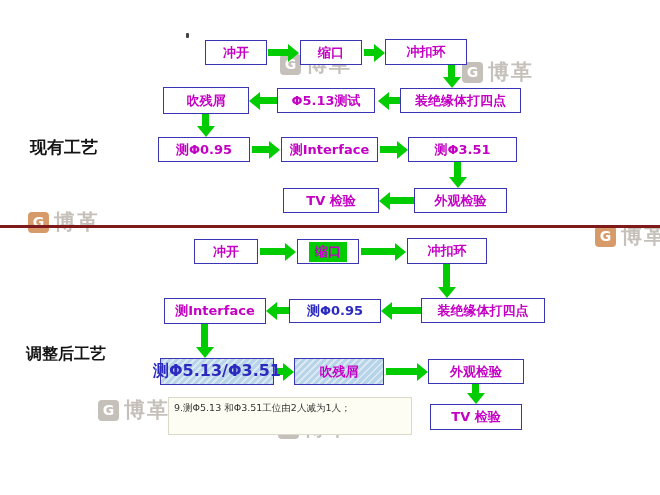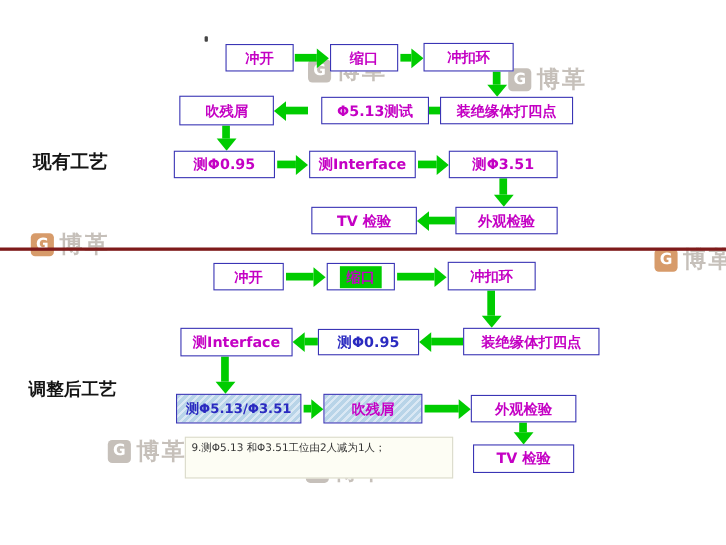--- a/index.html
+++ b/index.html
@@ -87,30 +87,30 @@
 
   <div class="box" style="left:205px;top:40px;width:62px;height:25px">冲开</div>
   <div class="arrow r" style="left:268px;top:49px;width:20px"></div>
   <div class="box" style="left:300px;top:40px;width:62px;height:25px">缩口</div>
   <div class="arrow r" style="left:364px;top:49px;width:10px"></div>
   <div class="box" style="left:385px;top:39px;width:82px;height:26px">冲扣环</div>
   <div class="arrow d" style="left:448px;top:65px;height:12px"></div>
 
   <div class="box" style="left:400px;top:88px;width:121px;height:25px">装绝缘体打四点</div>
   <div class="arrow l" style="left:389px;top:97px;width:11px"></div>
-  <div class="box" style="left:292px;top:88px;width:98px;height:25px">Φ5.13测试</div>
+  <div class="box" style="left:277px;top:88px;width:98px;height:25px">Φ5.13测试</div>
   <div class="arrow l" style="left:260px;top:97px;width:20px"></div>
   <div class="box" style="left:163px;top:87px;width:86px;height:27px">吹残屑</div>
   <div class="arrow d" style="left:202px;top:114px;height:12px"></div>
 
   <div class="box" style="left:158px;top:137px;width:92px;height:25px">测Φ0.95</div>
   <div class="arrow r" style="left:252px;top:146px;width:17px"></div>
   <div class="box" style="left:281px;top:137px;width:97px;height:25px">测Interface</div>
   <div class="arrow r" style="left:380px;top:146px;width:17px"></div>
-  <div class="box" style="left:408px;top:137px;width:99px;height:25px">测Φ3.51</div>
+  <div class="box" style="left:408px;top:137px;width:109px;height:25px">测Φ3.51</div>
   <div class="arrow d" style="left:454px;top:162px;height:15px"></div>
 
   <div class="box" style="left:414px;top:188px;width:93px;height:25px">外观检验</div>
   <div class="arrow l" style="left:390px;top:197px;width:24px"></div>
   <div class="box" style="left:283px;top:188px;width:96px;height:25px">TV 检验</div>
 
   <div class="box" style="left:194px;top:239px;width:64px;height:25px">冲开</div>
   <div class="arrow r" style="left:260px;top:248px;width:25px"></div>
   <div class="box" style="left:297px;top:239px;width:62px;height:25px">
     <span class="hl-green">缩口</span>
@@ -119,21 +119,21 @@
   <div class="box" style="left:407px;top:238px;width:80px;height:26px">冲扣环</div>
   <div class="arrow d" style="left:443px;top:264px;height:23px"></div>
 
   <div class="box" style="left:421px;top:298px;width:124px;height:25px">装绝缘体打四点</div>
   <div class="arrow l" style="left:392px;top:307px;width:29px"></div>
   <div class="box blue" style="left:289px;top:299px;width:92px;height:24px">测Φ0.95</div>
   <div class="arrow l" style="left:277px;top:307px;width:12px"></div>
   <div class="box" style="left:164px;top:298px;width:102px;height:26px">测Interface</div>
   <div class="arrow d" style="left:201px;top:324px;height:23px"></div>
 
-  <div class="box hatch blue" style="left:160px;top:358px;width:114px;height:27px;font-size:12px">测Φ5.13/Φ3.51</div>
+  <div class="box hatch blue" style="left:160px;top:358px;width:114px;height:27px;font-size:16px">测Φ5.13/Φ3.51</div>
   <div class="arrow r" style="left:276px;top:368px;width:7px"></div>
   <div class="box hatch" style="left:294px;top:358px;width:90px;height:27px">吹残屑</div>
   <div class="arrow r" style="left:386px;top:368px;width:31px"></div>
   <div class="box" style="left:428px;top:359px;width:96px;height:25px">外观检验</div>
   <div class="arrow d" style="left:472px;top:384px;height:9px"></div>
   <div class="box" style="left:430px;top:404px;width:92px;height:26px">TV 检验</div>
 
   <div class="notes">
     <div>9.测Φ5.13 和Φ3.51工位由2人减为1人；</div>
   </div>

